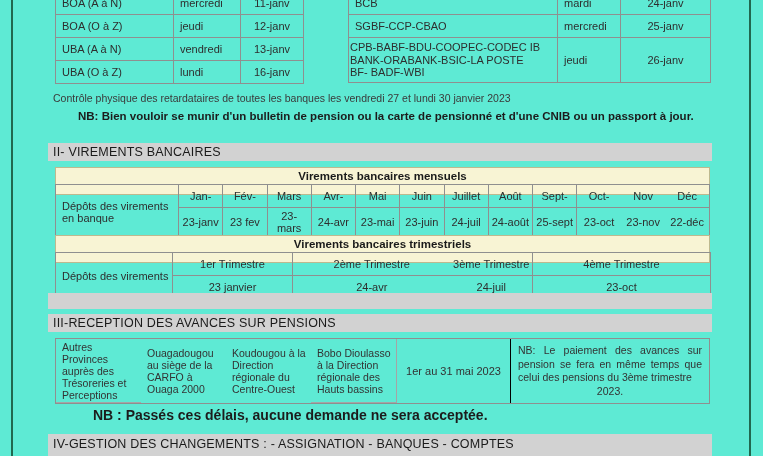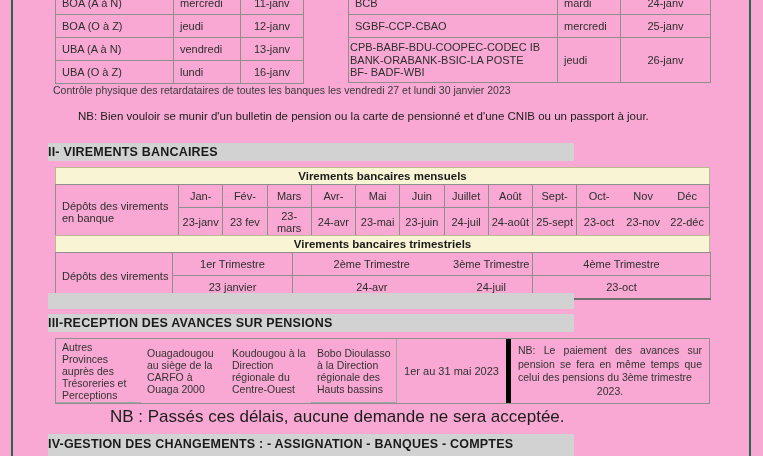--- a/index.html
+++ b/index.html
@@ -1,17 +1,17 @@
 <!DOCTYPE html>
 <html><head>
 <meta charset="utf-8">
 <style>
   html,body{margin:0;padding:0;background:#ffffff;}
   .page{
-    position:relative;width:763px;height:456px;background:#f9a8d4;
+    position:relative;width:763px;height:456px;background:#5eead4;
     overflow:hidden;font-family:"Liberation Sans","DejaVu Sans",sans-serif;
     color:#2e2e2e;
   }
   .vline{position:absolute;top:0;bottom:0;width:2px;background:#20684f;}
   .vline.left{left:11px;}
   .vline.right{left:749px;}
 
   table{border-collapse:collapse;table-layout:fixed;}
   td{border:1px solid #8f8f8f;font-size:11px;color:#2e2e2e;vertical-align:middle;
      overflow:hidden;}
@@ -20,49 +20,49 @@
 
   
   .toptables{position:absolute;top:-9px;left:0;}
   .tbl-left{position:absolute;left:55px;top:0;width:248px;}
   .tbl-left td{height:18px;}
   .tbl-right{position:absolute;left:348px;top:0;width:362px;}
   .tbl-right tr.r1 td,.tbl-right tr.r2 td{height:18px;}
   .tbl-right tr.r3 td{height:40px;}
   .tbl-right td.bankwide{padding:2px 14px 2px 1px;line-height:1.18;}
 
-  .plain{position:absolute;font-size:10.5px;color:#3a3a3a;}
-  .boldnote{position:absolute;font-size:11.5px;font-weight:normal;color:#1c1c1c;}
-
-  .bar{position:absolute;left:48px;width:526px;background:#d2d2d2;
-       font-weight:bold;font-size:12.5px;color:#1a1a1a;line-height:18px;
-       box-sizing:border-box;letter-spacing:.2px;}
+  .plain{position:absolute;font-size:10.5px;color:#3a3a3a;margin-top:8px;}
+  .boldnote{position:absolute;font-size:11.5px;font-weight:bold;color:#1c1c1c;}
+
+  .bar{position:absolute;left:48px;width:664px;background:#d2d2d2;
+       font-weight:normal;font-size:12.5px;color:#1a1a1a;line-height:18px;
+       padding-left:5px;box-sizing:border-box;letter-spacing:.2px;}
   .bar.empty{height:16px;}
 
-  .cream{position:absolute;left:55px;width:655px;height:18px;background:#f8f4d4;
+  .cream{position:absolute;left:55px;width:655px;height:28px;background:#f8f4d4;
          font-weight:bold;font-size:11.5px;color:#1a1a1a;text-align:center;
          line-height:17px;border:1px solid #bdb98f;box-sizing:border-box;}
 
   .vtable{position:absolute;left:55px;width:655px;}
   .vtable td.lbl{text-align:left;padding:2px 6px;font-size:11px;margin-left:27px;}
   .vtable .mh td{height:18px;}
   .vtable .md td{height:26px;line-height:1.05;}
   .qtable .qh td,.qtable .qd td{height:18px;white-space:nowrap;}
   td.no-r{border-right:none;}
   td.no-l{border-left:none;}
   .vtable{border-bottom:2px solid #6f6f6f;}
 
   
   .s3{position:absolute;left:55px;top:338px;width:655px;height:66px;
       border:1px solid #8f8f8f;box-sizing:border-box;display:flex;}
   .s3 .col-loc{width:340px;box-sizing:border-box;display:flex;flex-direction:row;}
   .s3 .loc{flex:1;display:flex;align-items:center;padding-left:6px;
            font-size:10.5px;color:#333;}
   .s3 .loc.rule{border-bottom:1px solid #a5a5a5;}
-  .s3 .col-period{width:115px;border-left:1px solid #a5a5a5;border-right:5px solid #000000;
+  .s3 .col-period{width:115px;border-left:1px solid #a5a5a5;border-right:1px solid #000000;
       box-sizing:border-box;display:flex;align-items:center;justify-content:center;
       font-size:11px;color:#333;}
   .s3 .col-note{flex:1;padding:5px 7px;box-sizing:border-box;font-size:10.5px;
       color:#333;line-height:1.3;}
   .s3 .col-note .year{text-align:center;}
   .s3 .col-note .main{text-align:justify;}
 </style>
 </head>
 <body>
 
@@ -222,16 +222,16 @@
       <div class="loc">Koudougou à la Direction régionale du Centre-Ouest</div>
       <div class="loc rule">Bobo Dioulasso à la Direction régionale des Hauts bassins</div>
     </div>
     <div class="col-period">1er au 31 mai 2023</div>
     <div class="col-note">
       <div class="main">NB: Le paiement des avances sur pension se fera en même temps que celui des pensions du 3ème trimestre</div>
       <div class="year">2023.</div>
     </div>
   </div>
 
-  <div class="boldnote" style="left:70px;top:407px;font-size:17px;padding-left:40px;">NB : Passés ces délais, aucune demande ne sera acceptée.</div>
+  <div class="boldnote" style="left:53px;top:407px;font-size:14px;padding-left:40px;">NB : Passés ces délais, aucune demande ne sera acceptée.</div>
 
   <div class="bar" style="top:434px;height:22px;line-height:20px;">IV-GESTION DES CHANGEMENTS : - ASSIGNATION - BANQUES - COMPTES</div>
 </div>
 
 </body></html>

